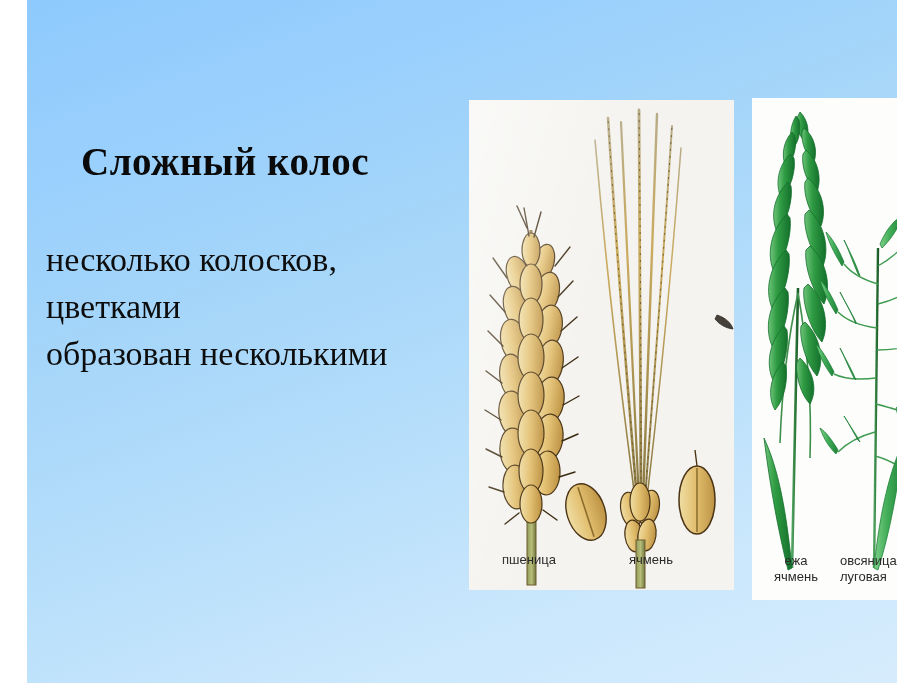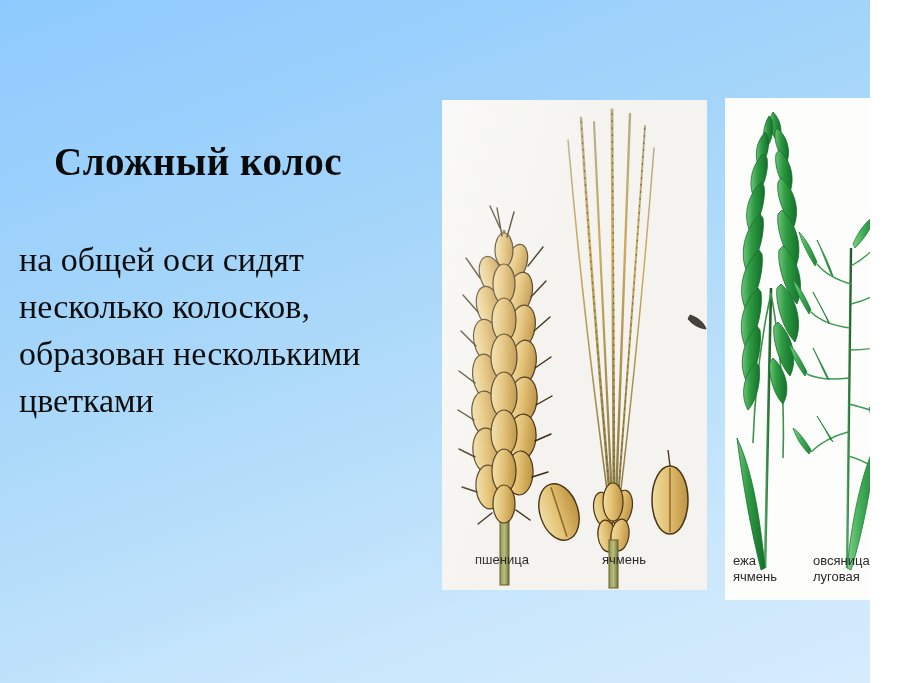--- a/index.html
+++ b/index.html
@@ -18,20 +18,21 @@
     width: 870px;
     height: 683px;
     background: linear-gradient(160deg,
         #8ecafd 0%,
         #98cffd 16%,
         #a6d6f9 38%,
         #b8dffb 60%,
         #cae7fc 80%,
         #d6ecfd 100%);
     overflow: hidden;
+    margin-left: 27px;
   }
 
   
   #text-block {
     position: absolute;
     left: 0;
     top: 0;
     width: 442px;
     height: 683px;
   }
@@ -97,21 +98,21 @@
     position: absolute;
     font-family: "Liberation Sans", sans-serif;
     font-size: 13px;
     line-height: 16px;
     color: #2a2a2a;
     text-align: center;
   }
 
   #caption-wheat   { left: 14px;  top: 452px; width: 92px; }
   #caption-barley  { left: 136px; top: 452px; width: 92px; }
-  #caption-cocksfoot { left: 8px;  top: 455px; width: 72px; text-align: left; }
+  #caption-cocksfoot { left: 8px;  top: 455px; width: 72px; text-align: center; }
   #caption-fescue    { left: 88px; top: 455px; width: 92px; text-align: left; }
 
   
   .art {
     position: absolute;
     left: 0;
     top: 0;
     width: 100%;
     height: 100%;
     display: block;
@@ -120,24 +121,23 @@
 </head>
 <body>
 
 <div id="slide">
 
   <div id="text-block">
 
     <div id="page-title">Сложный колос</div>
 
     <div id="body-text">
-      <span class="line">на общей оси сидят</span>
       <span class="line">несколько колосков,</span>
+      <span class="line">цветками</span>
       <span class="line">образован несколькими</span>
-      <span class="line">цветками</span>
     </div>
   </div>
 
   <div class="panel" id="panel-cereals">
 
     <svg class="art" viewBox="0 0 265 490" preserveAspectRatio="none">
       <defs>
         <linearGradient id="grainG" x1="0" y1="0" x2="1" y2="0">
           <stop offset="0%" stop-color="#efdda3"></stop>
           <stop offset="45%" stop-color="#e3c071"></stop>

